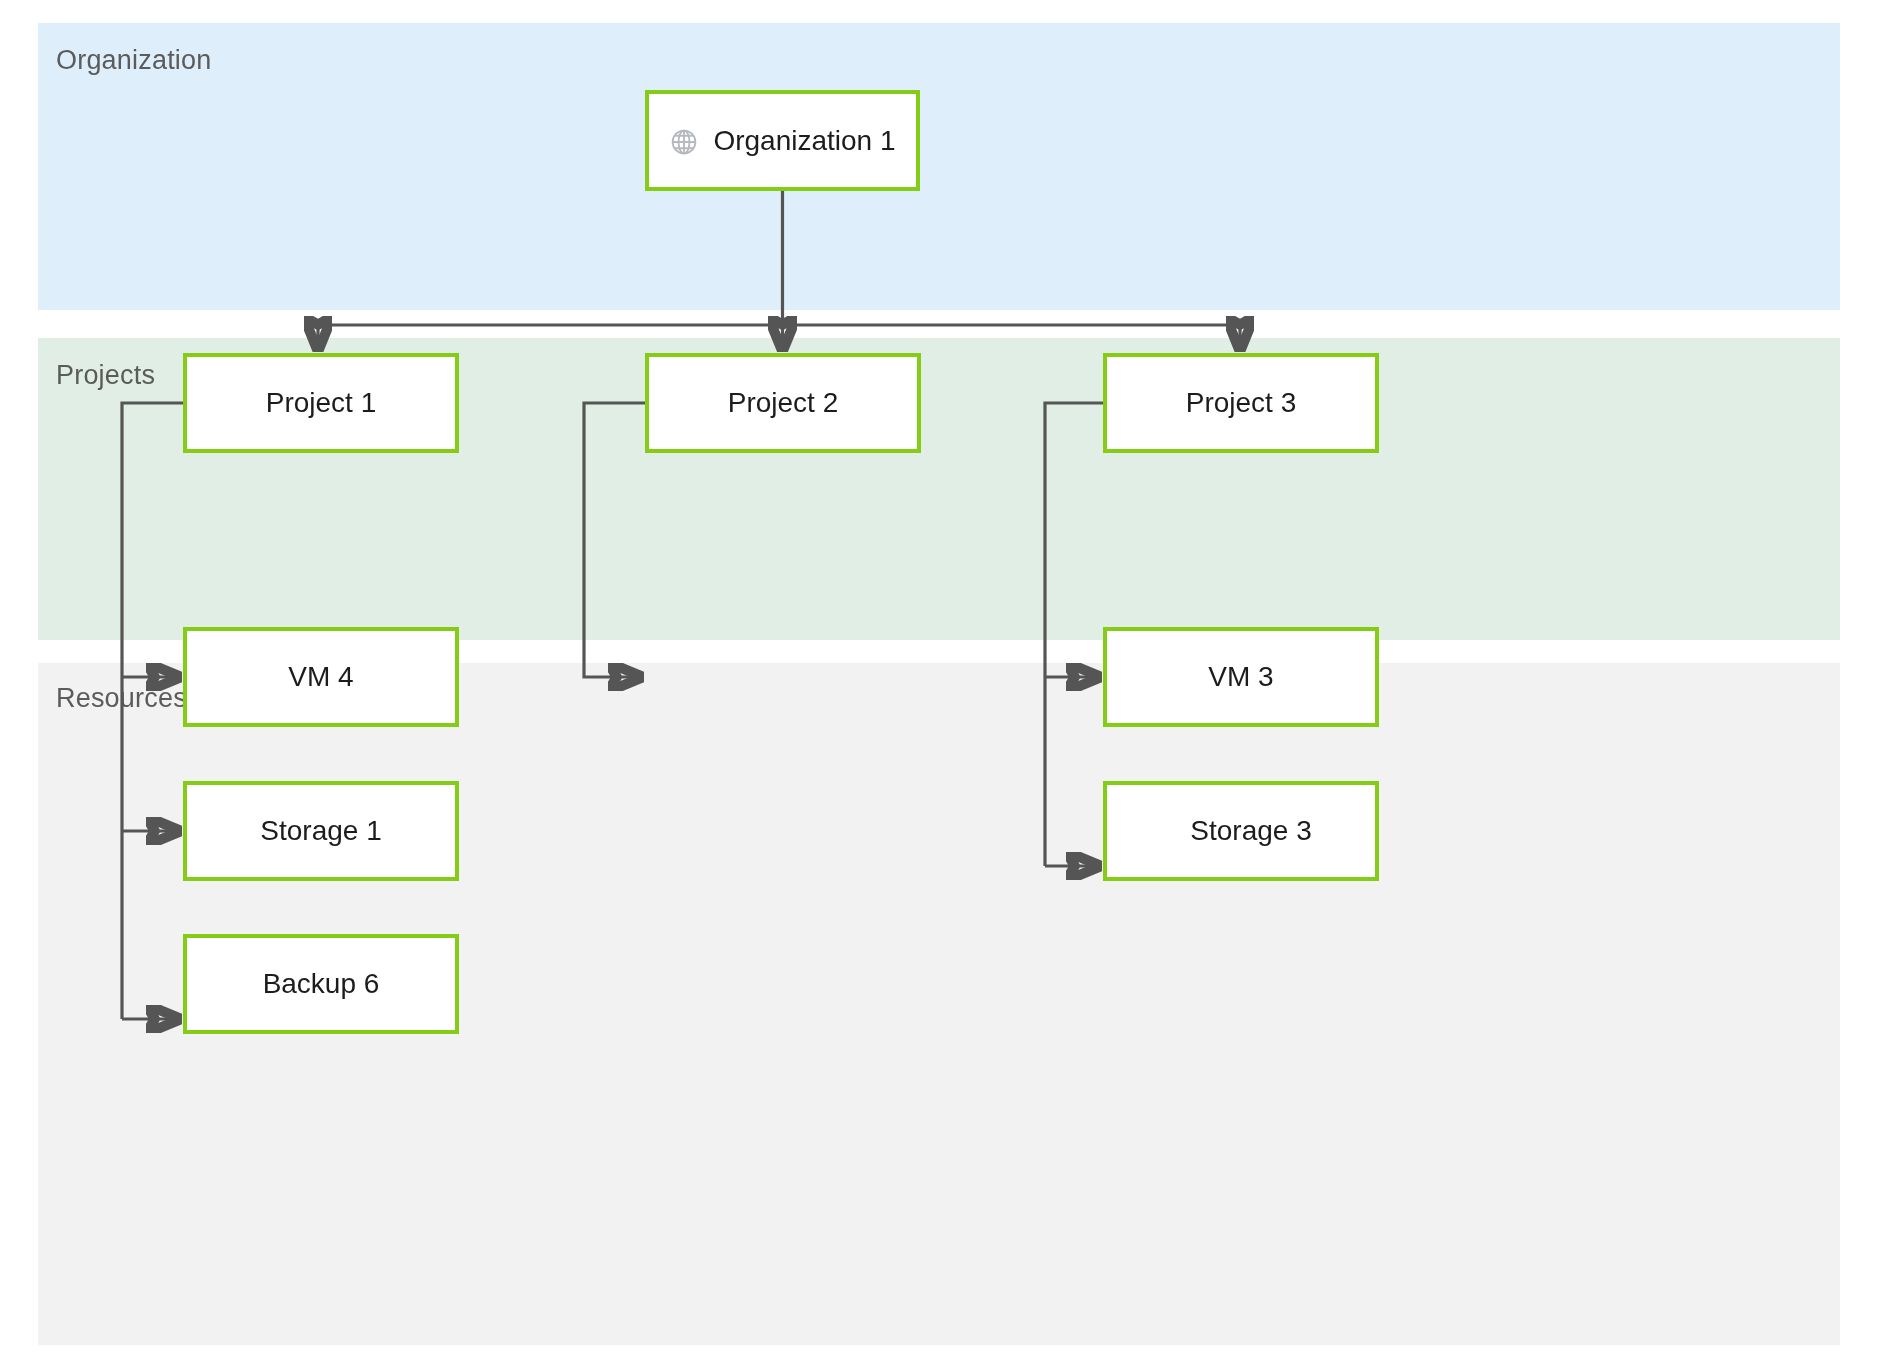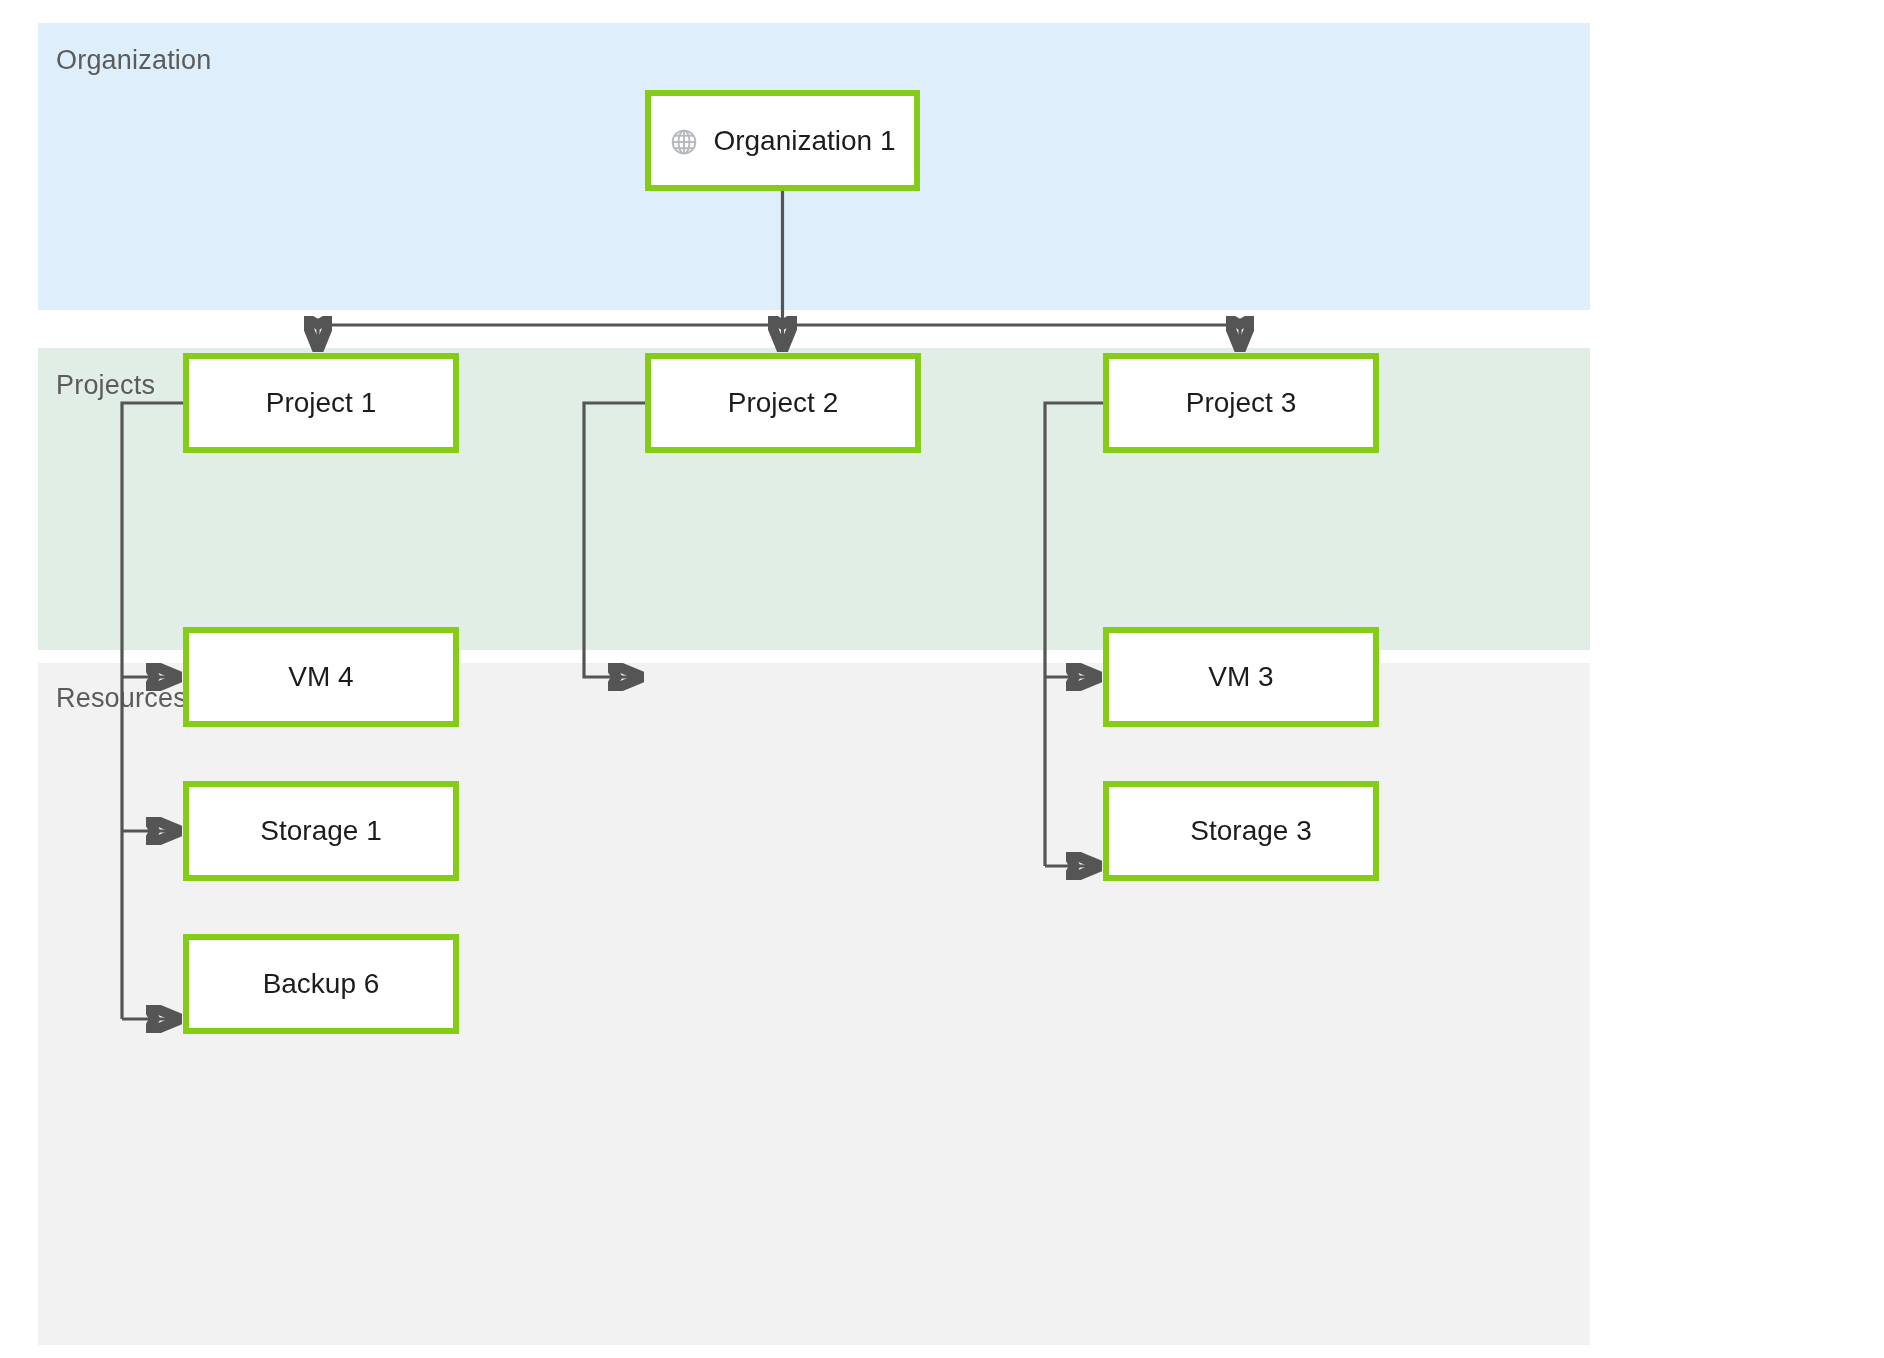--- a/index.html
+++ b/index.html
@@ -17,45 +17,45 @@
     width: 1884px;
     height: 1358px;
     background: #ffffff;
     overflow: hidden;
   }
 
   
   .band {
     position: absolute;
     left: 38px;
-    width: 1552px;
+    width: 1802px;
     box-sizing: border-box;
   }
   .band-org      { top: 23px;  height: 287px; background: #deeffb; }
-  .band-projects { top: 348px; height: 302px; background: #e1eee5; }
+  .band-projects { top: 338px; height: 302px; background: #e1eee5; }
   .band-res      { top: 663px; height: 682px; background: #f2f2f2; }
 
   .band-label {
     position: absolute;
     left: 18px;
     font-size: 27px;
     color: #5b5b5b;
     letter-spacing: 0.2px;
     white-space: nowrap;
   }
   .band-org .band-label      { top: 22px; }
   .band-projects .band-label { top: 22px; }
   .band-res .band-label      { top: 20px; }
 
   
   .node {
     position: absolute;
     box-sizing: border-box;
     background: #ffffff;
-    border: 6px solid #84cc16;
+    border: 4px solid #84cc16;
     display: flex;
     align-items: center;
     justify-content: center;
     font-size: 28px;
     color: #1c1c1c;
     z-index: 5;
   }
   .node .node-label { white-space: nowrap; }
 
   .node-org {

